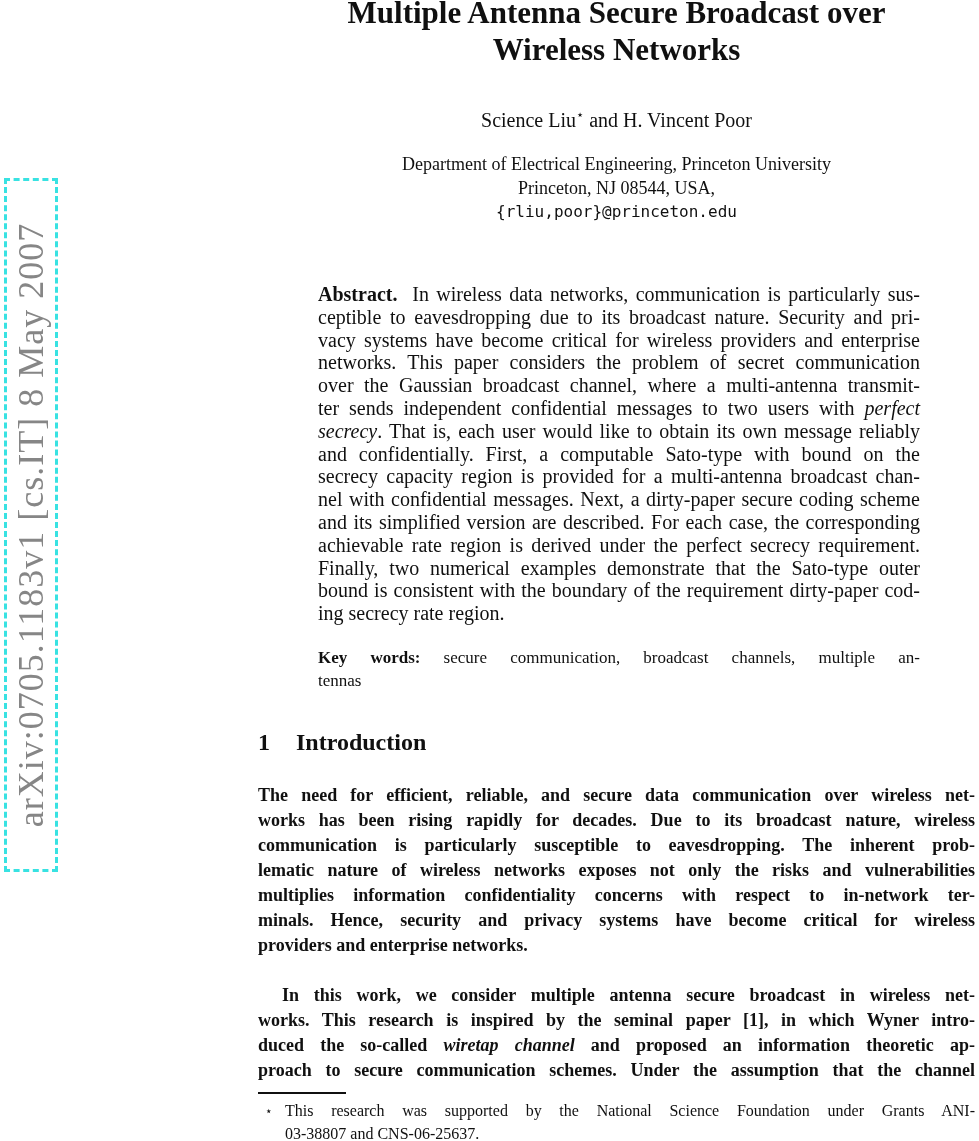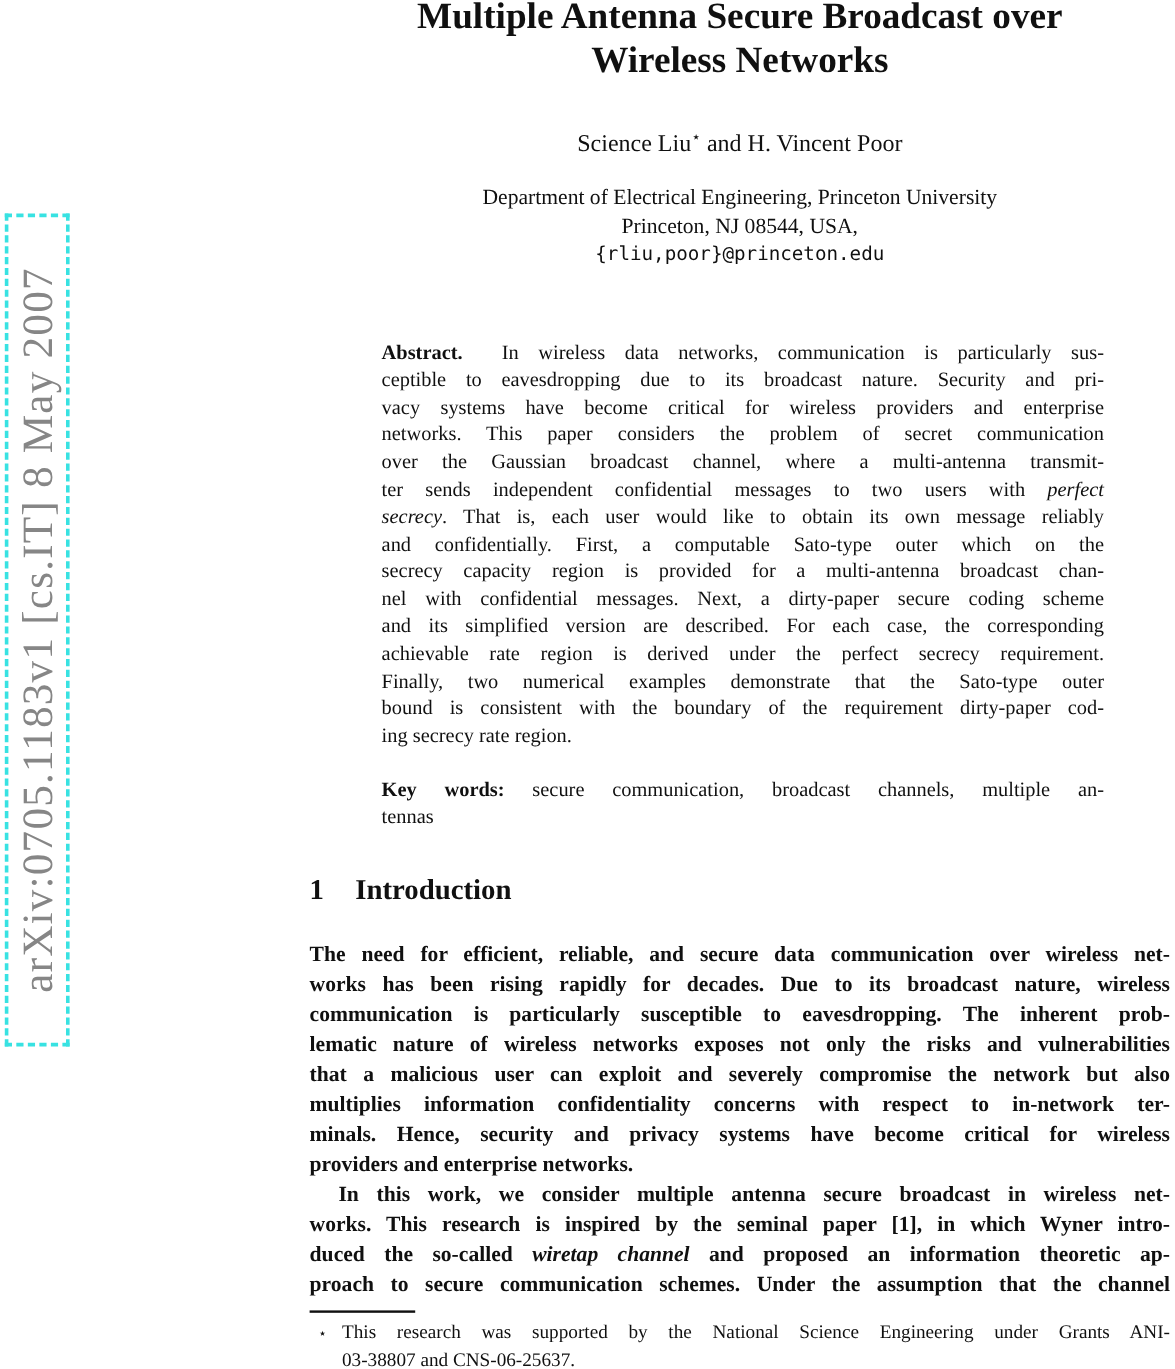--- a/index.html
+++ b/index.html
@@ -13,21 +13,21 @@
   .line{width:100%;}
   .jl{text-align:justify;text-align-last:justify;}
 
   .title-block{left:258px;top:-6px;width:717px;text-align:center;
                font-size:31px;font-weight:bold;line-height:37px;}
   .authors{left:258px;top:109px;width:717px;text-align:center;font-size:20px;}
   .affiliation{left:258px;top:153px;width:717px;text-align:center;
                font-size:18px;line-height:23.5px;}
   .affiliation .email{font-size:16px;}
 
-  .abstract{left:318px;top:283px;width:602px;font-size:17px;line-height:22.8px;}
+  .abstract{left:318px;top:283px;width:602px;font-size:20px;line-height:22.8px;}
   .keywords{left:318px;top:647px;width:602px;font-size:17px;line-height:22.8px;}
 
   .section-heading{left:258px;top:729px;width:717px;font-size:24px;font-weight:bold;}
   .section-heading .num{margin-right:26px;}
 
   .para{left:258px;width:717px;font-size:18px;line-height:25px;font-weight:bold;}
   .para1{top:783px;}
   .para2{top:983px;}
   .para2 .line:first-child{text-indent:24px;}
 
@@ -64,21 +64,21 @@
   </div>
 
   <div class="abs abstract">
       <div class="line jl"><span class="b">Abstract.</span><span>&nbsp; In wireless data networks, communication is particularly sus-</span></div>
       <div class="line jl"><span>ceptible to eavesdropping due to its broadcast nature. Security and pri-</span></div>
       <div class="line jl"><span>vacy systems have become critical for wireless providers and enterprise</span></div>
       <div class="line jl"><span>networks. This paper considers the problem of secret communication</span></div>
       <div class="line jl"><span>over the Gaussian broadcast channel, where a multi-antenna transmit-</span></div>
       <div class="line jl"><span>ter sends independent confidential messages to two users with </span><span class="i">perfect</span></div>
       <div class="line jl"><span class="i">secrecy</span><span>. That is, each user would like to obtain its own message reliably</span></div>
-      <div class="line jl"><span>and confidentially. First, a computable Sato-type outer which on the</span></div>
+      <div class="line jl"><span>and confidentially. First, a computable Sato-type with bound on the</span></div>
       <div class="line jl"><span>secrecy capacity region is provided for a multi-antenna broadcast chan-</span></div>
       <div class="line jl"><span>nel with confidential messages. Next, a dirty-paper secure coding scheme</span></div>
       <div class="line jl"><span>and its simplified version are described. For each case, the corresponding</span></div>
       <div class="line jl"><span>achievable rate region is derived under the perfect secrecy requirement.</span></div>
       <div class="line jl"><span>Finally, two numerical examples demonstrate that the Sato-type outer</span></div>
       <div class="line jl"><span>bound is consistent with the boundary of the requirement dirty-paper cod-</span></div>
       <div class="line"><span>ing secrecy rate region.</span></div>
     </div>
 
   <div class="abs keywords">
@@ -88,36 +88,35 @@
 
   <div class="abs section-heading">
     <span class="num">1</span><span>Introduction</span>
   </div>
 
   <div class="abs para para1">
       <div class="line jl"><span>The need for efficient, reliable, and secure data communication over wireless net-</span></div>
       <div class="line jl"><span>works has been rising rapidly for decades. Due to its broadcast nature, wireless</span></div>
       <div class="line jl"><span>communication is particularly susceptible to eavesdropping. The inherent prob-</span></div>
       <div class="line jl"><span>lematic nature of wireless networks exposes not only the risks and vulnerabilities</span></div>
-      <div class="line jl"><span>that a malicious user can exploit and severely compromise the network but also</span></div>
       <div class="line jl"><span>multiplies information confidentiality concerns with respect to in-network ter-</span></div>
       <div class="line jl"><span>minals. Hence, security and privacy systems have become critical for wireless</span></div>
       <div class="line"><span>providers and enterprise networks.</span></div>
     </div>
 
   <div class="abs para para2">
       <div class="line jl"><span>In this work, we consider multiple antenna secure broadcast in wireless net-</span></div>
       <div class="line jl"><span>works. This research is inspired by the seminal paper [1], in which Wyner intro-</span></div>
       <div class="line jl"><span>duced the so-called </span><span class="i">wiretap channel</span><span> and proposed an information theoretic ap-</span></div>
       <div class="line jl"><span>proach to secure communication schemes. Under the assumption that the channel</span></div>
     </div>
 
   <div class="abs footnote-rule"></div>
 
   <div class="abs footnote">
     <span class="fn-star">⋆</span>
     <div class="fn-text">
-        <div class="line jl"><span>This research was supported by the National Science Engineering under Grants ANI-</span></div>
+        <div class="line jl"><span>This research was supported by the National Science Foundation under Grants ANI-</span></div>
         <div class="line"><span>03-38807 and CNS-06-25637.</span></div>
       </div>
   </div>
 
 </div>
 
 </body></html>

